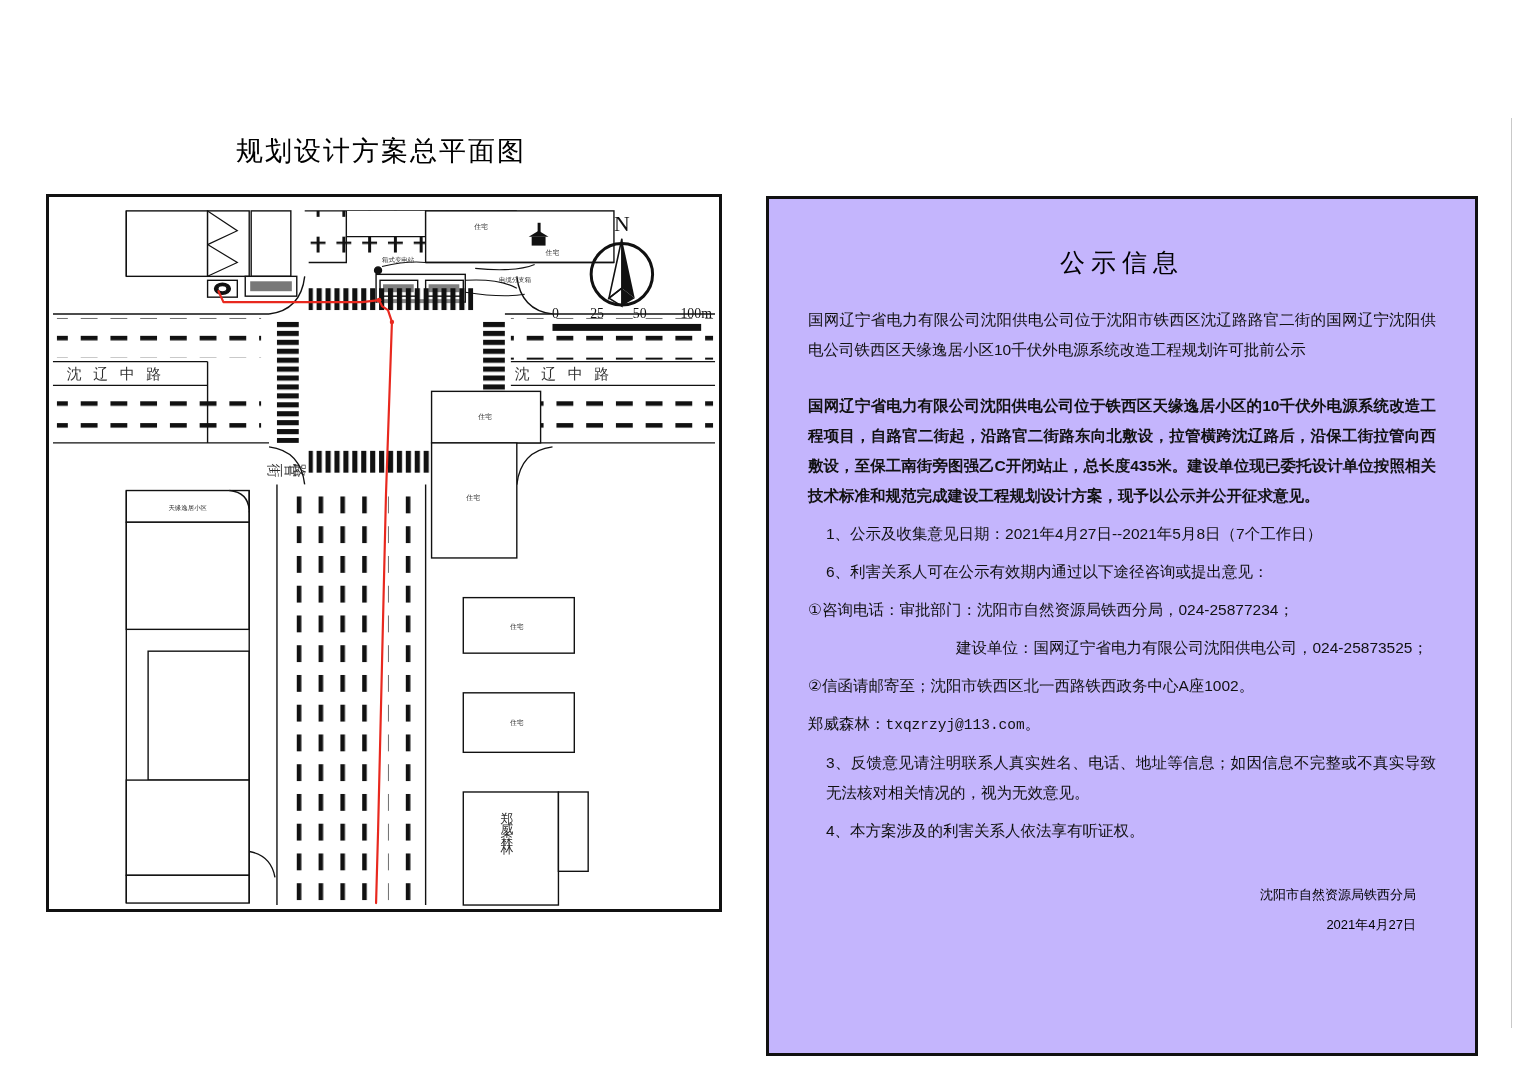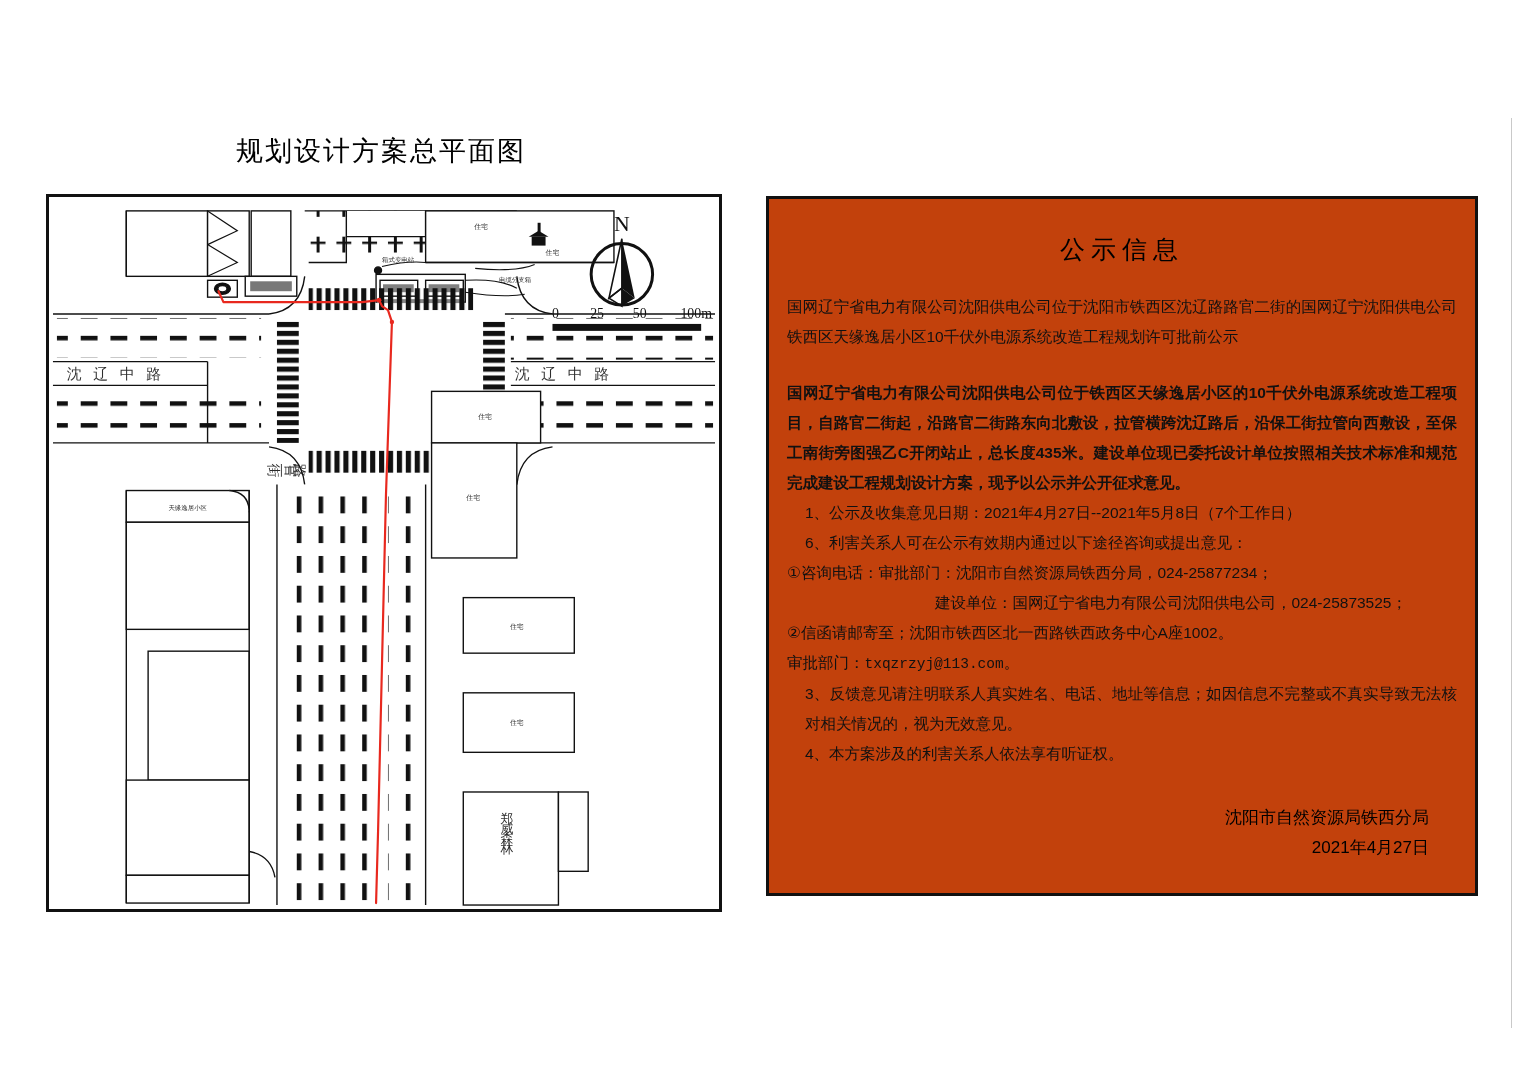--- a/index.html
+++ b/index.html
@@ -52,60 +52,60 @@
     left: 0; top: 0;
     width: 100%; height: 100%;
   }
 
   
   #notice-frame {
     position: absolute;
     left: 766px;
     top: 196px;
     width: 712px;
-    height: 700px;
+    height: 860px;
     border: 3px solid #111;
-    background: #c2410c;
+    background: #c4b5fd;
     box-sizing: border-box;
-    padding: 0;
+    padding: 13px;
   }
   #notice-heading {
     text-align: center;
     font-size: 25px;
     letter-spacing: 6px;
     margin-top: 34px;
     font-family: "Liberation Serif", "DejaVu Serif", serif;
   }
   .notice-body {
     font-family: "Liberation Sans", "DejaVu Sans", sans-serif;
     font-size: 15.5px;
     line-height: 30px;
     color: #111;
     padding: 0 18px 0 18px;
     text-align: justify;
   }
   .para {
-    margin: 0;
+    margin: 8px;
     text-indent: 0;
   }
   .para.lead { margin-top: 26px; }
   .para.gap  { margin-top: 26px; font-weight: bold; }
   .indent-num { padding-left: 18px; }
   .indent-sub { padding-left: 148px; }
   .mono-mail {
     font-family: "Liberation Mono", "DejaVu Sans Mono", monospace;
     font-size: 14.5px;
     letter-spacing: 0px;
   }
   #notice-signature {
     margin-top: 34px;
     padding-right: 46px;
     text-align: right;
     font-family: "Liberation Sans", "DejaVu Sans", sans-serif;
-    font-size: 17px;
+    font-size: 13px;
     line-height: 30px;
   }
 </style>
 </head>
 <body>
 
 <div id="page-edge-rule"></div>
 
 <div id="plan-title">规划设计方案总平面图</div>
 
@@ -323,21 +323,21 @@
 
     <p class="para indent-num">6、利害关系人可在公示有效期内通过以下途径咨询或提出意见：</p>
 
     <p class="para">①咨询电话：审批部门：沈阳市自然资源局铁西分局，024-25877234；</p>
 
     <p class="para indent-sub">建设单位：国网辽宁省电力有限公司沈阳供电公司，024-25873525；</p>
 
 
     <p class="para">②信函请邮寄至；沈阳市铁西区北一西路铁西政务中心A座1002。</p>
 
-    <p class="para"><span>审批部门：</span><span class="mono-mail">txqzrzyj@113.com</span><span>。</span></p>
+    <p class="para"><span>郑威森林：</span><span class="mono-mail">txqzrzyj@113.com</span><span>。</span></p>
 
     <p class="para indent-num">3、反馈意见请注明联系人真实姓名、电话、地址等信息；如因信息不完整或不真实导致无法核对相关情况的，视为无效意见。</p>
 
     <p class="para indent-num">4、本方案涉及的利害关系人依法享有听证权。</p>
   </div>
 
   <div id="notice-signature">
     <div>沈阳市自然资源局铁西分局</div>
     <div>2021年4月27日</div>
   </div>

